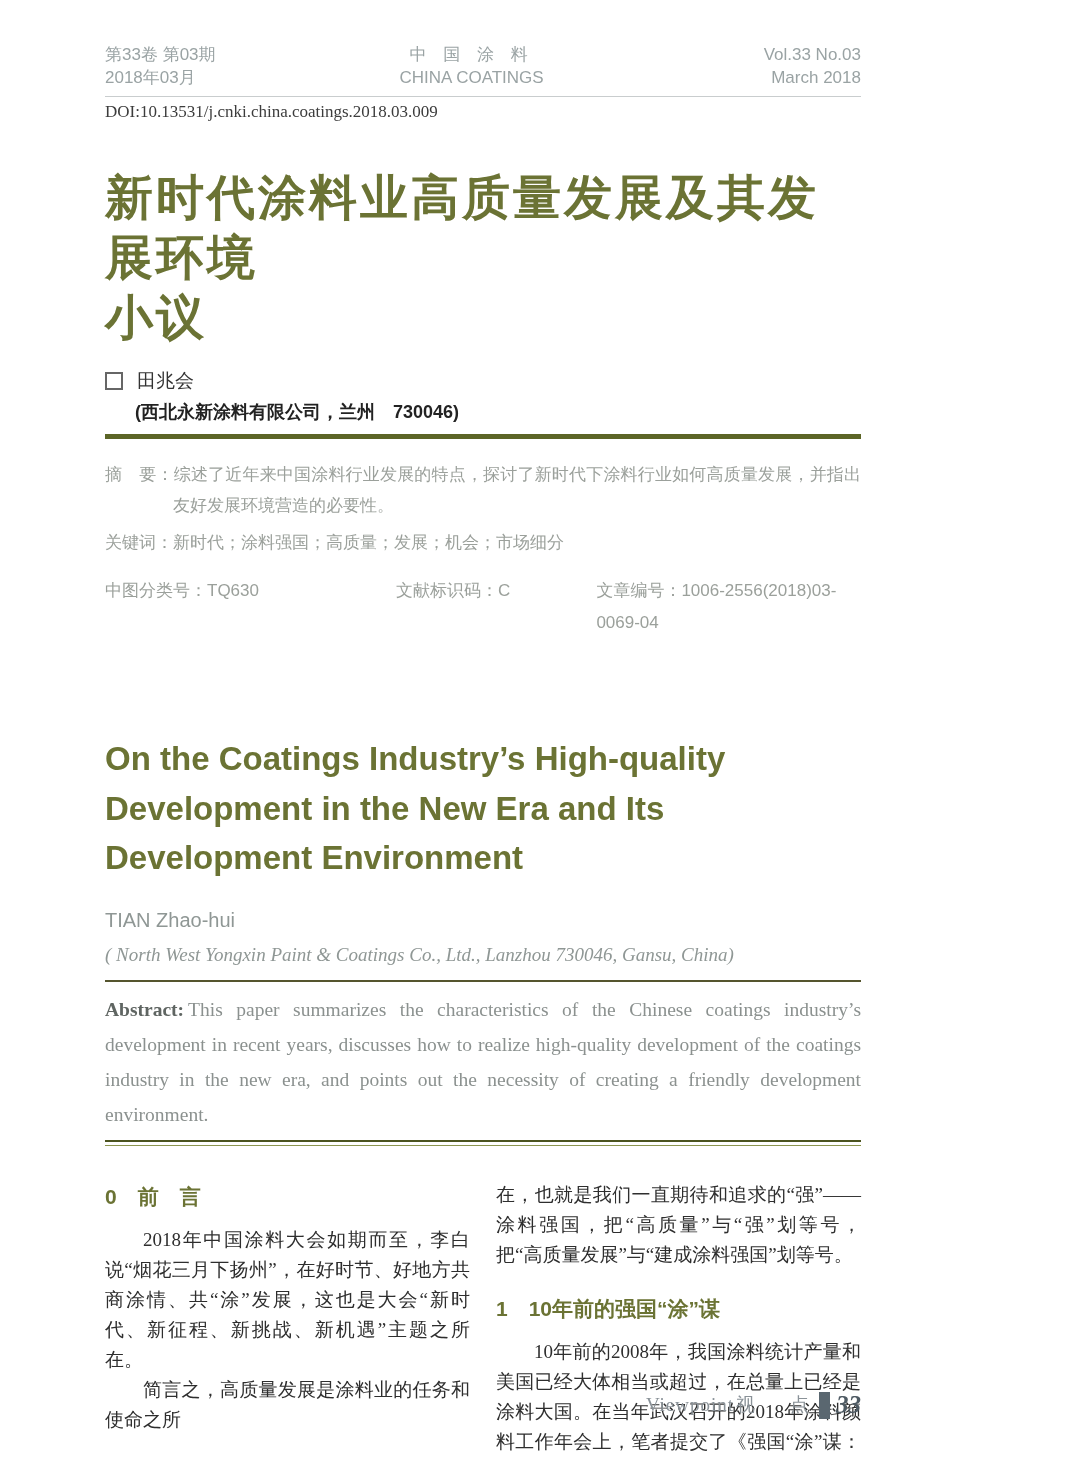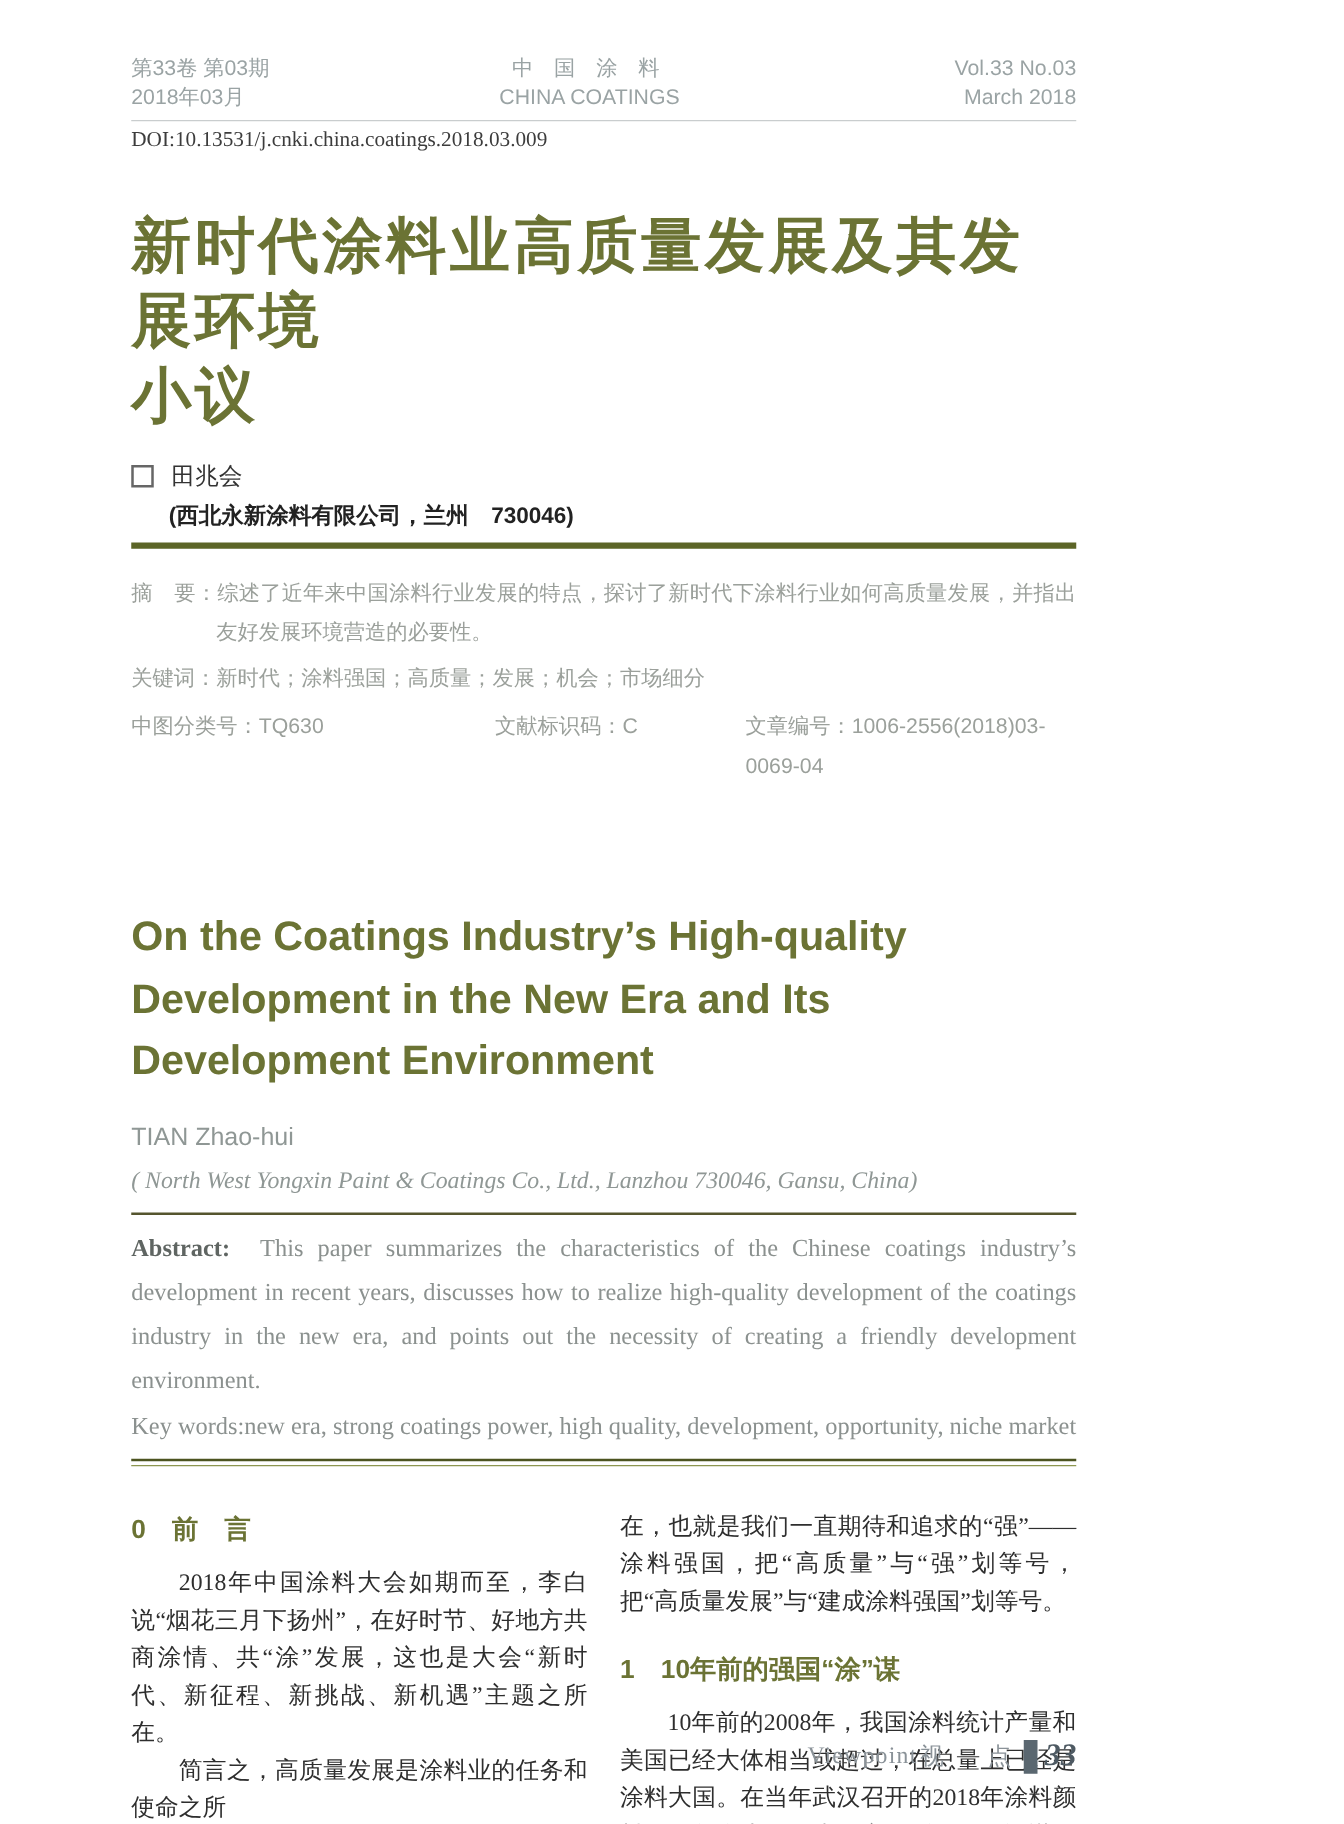--- a/index.html
+++ b/index.html
@@ -27,31 +27,31 @@
                  margin-right:14px;background:#fff;}
   .affil-cn{margin-top:6px;padding-left:30px;font-size:18px;font-weight:600;color:#222;
             font-family:"Liberation Sans","DejaVu Sans",sans-serif;}
   .rule-thick-olive{margin-top:10px;height:5px;background:#5c6527;}
 
   
   .abstract-cn{margin-top:20px;font-family:"Liberation Sans","DejaVu Sans",sans-serif;
                font-size:17px;color:#9ba09b;line-height:1.85;}
   .hang{margin:0;padding-left:4em;text-indent:-4em;text-align:justify;}
   .kw{margin:5px 0 0 0;}
-  .meta-row{margin-top:7px;display:grid;grid-template-columns:38.5% 26.5% 35%;}
+  .meta-row{margin-top:17px;display:grid;grid-template-columns:38.5% 26.5% 35%;}
 
   
   .title-en{margin:96px 0 0 0;font-family:"Liberation Sans","DejaVu Sans",sans-serif;
             font-weight:bold;color:#6b7334;font-size:33px;line-height:1.5;}
   .author-en{margin-top:26px;font-family:"Liberation Sans","DejaVu Sans",sans-serif;
              font-size:20px;color:#8f9795;}
   .affil-en{margin-top:12px;font-size:19px;font-style:italic;color:#8f9795;}
   .rule-thin-dark{margin-top:14px;border-top:2px solid #55552e;}
   .abstract-en{margin:10px 0 0 0;font-size:19.5px;color:#8b918f;line-height:1.8;text-align:justify;}
-  .abstract-en .lbl-en{font-weight:bold;color:#5f6562;margin-right:24px;}
+  .abstract-en .lbl-en{font-weight:bold;color:#5f6562;margin-right:4px;}
   .keywords-en{margin:2px 0 0 0;font-size:19.5px;color:#8b918f;line-height:1.8;}
   .rule-olive{margin-top:8px;height:3px;border-top:2px solid #4c5420;border-bottom:1px solid #8d9650;}
 
   
   .columns{margin-top:34px;display:flex;gap:26px;}
   .col{flex:1;min-width:0;font-size:19px;line-height:1.58;text-align:justify;}
   .col h3{margin:0 0 12px 0;font-family:"Liberation Sans","DejaVu Sans",sans-serif;
           font-size:21px;color:#6b7334;font-weight:bold;}
   .col h3.h-sec1{margin:22px 0 12px 0;}
   .col p{margin:0;}
@@ -116,23 +116,20 @@
 
   <h2 class="title-en">On the Coatings Industry’s High-quality Development in the New Era and Its Development Environment</h2>
   <div class="author-en">TIAN Zhao-hui</div>
   <div class="affil-en">( North West Yongxin Paint &amp; Coatings Co., Ltd., Lanzhou 730046, Gansu, China)</div>
 
   <div class="rule-thin-dark"></div>
 
   <p class="abstract-en">
     <span class="lbl-en">Abstract:</span><span>This paper summarizes the characteristics of the Chinese coatings industry’s development in recent years, discusses how to realize high-quality development of the coatings industry in the new era, and points out the necessity of creating a friendly development environment.</span>
   </p>
-  <p class="keywords-en">
-    <span class="lbl-en">Key words:</span><span>new era, strong coatings power, high quality, development, opportunity, niche market</span>
-  </p>
 
   <div class="rule-olive"></div>
 
   <div class="columns">
     <div class="col">
       <h3>0　前　言</h3>
       <p class="indent">2018年中国涂料大会如期而至，李白说“烟花三月下扬州”，在好时节、好地方共商涂情、共“涂”发展，这也是大会“新时代、新征程、新挑战、新机遇”主题之所在。</p>
       <p class="indent">简言之，高质量发展是涂料业的任务和使命之所</p>
     </div>
     <div class="col">

